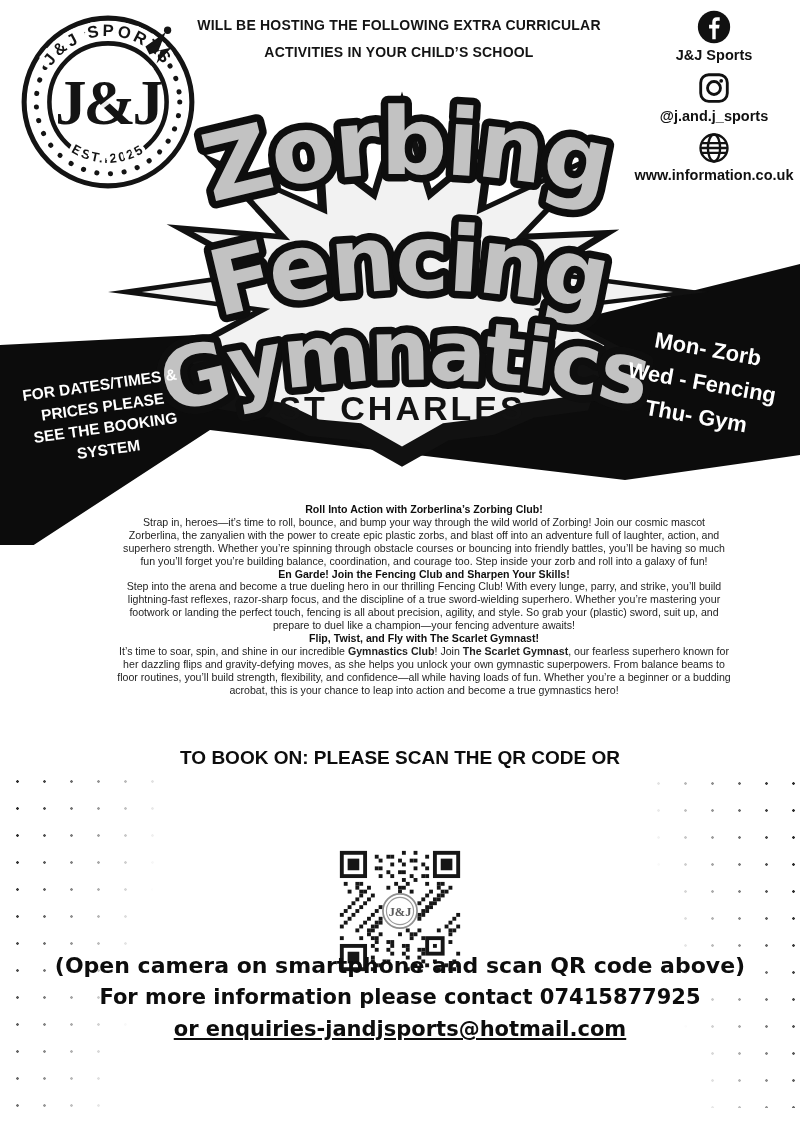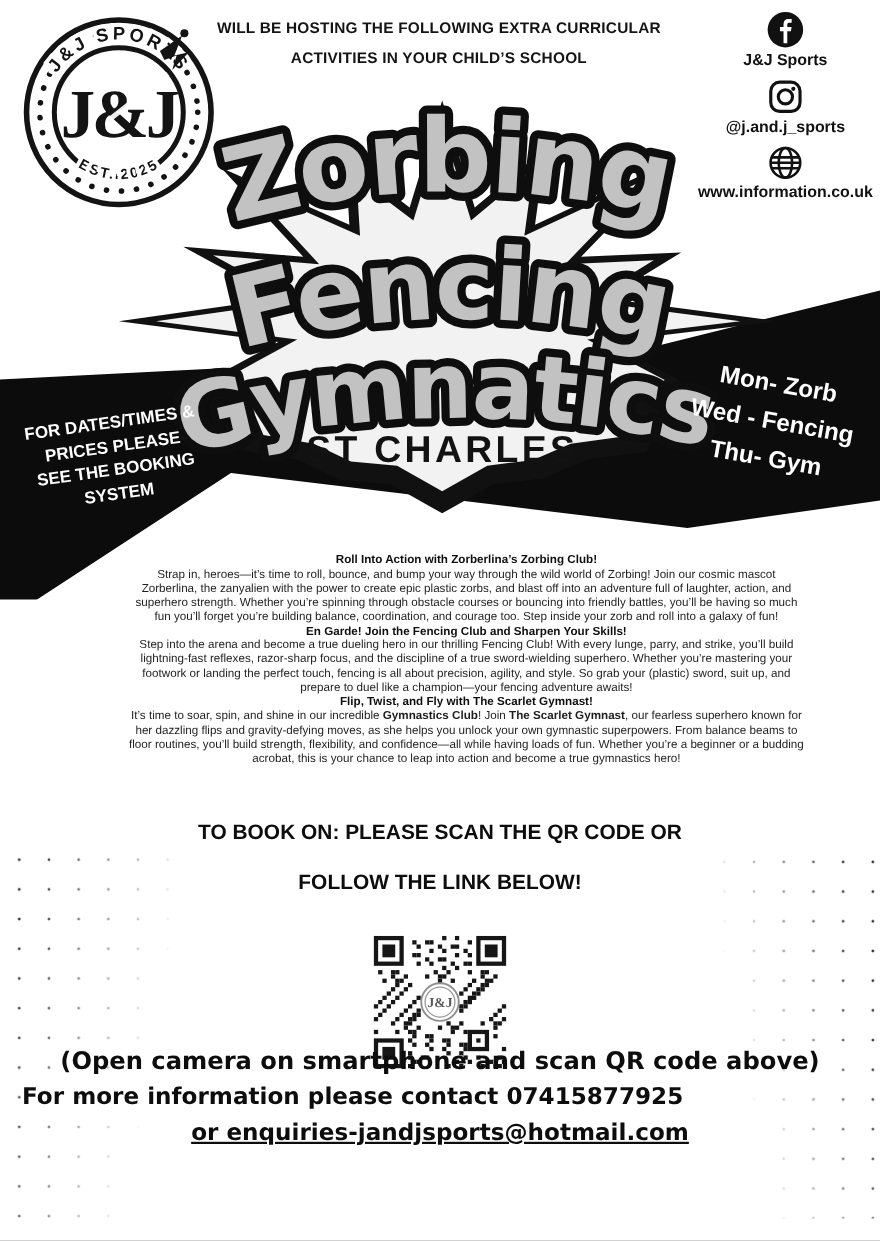--- a/index.html
+++ b/index.html
@@ -31,21 +31,21 @@
   .sec-h{font-weight:bold;color:#0f0f0f;}
   .sec-b .b{font-weight:bold;}
   
   .cta{left:40px;top:735px;width:720px;text-align:center;font-weight:bold;
        font-size:19px;line-height:45px;color:#0d0d0d;}
   .url{left:0;top:820px;width:800px;text-align:center;font-weight:bold;
        font-size:21px;color:#0d0d0d;font-family:"DejaVu Sans",sans-serif;}
   .qr-wrap{left:336px;top:847px;width:128px;height:128px;}
   .caption{left:20px;top:953px;width:760px;text-align:center;font-weight:bold;font-size:22px;
            font-family:"DejaVu Sans",sans-serif;color:#0d0d0d;}
-  .contact{left:20px;top:985px;width:760px;font-weight:bold;font-size:21px;
+  .contact{left:20px;top:985px;width:760px;text-align:center;font-weight:bold;font-size:21px;
            font-family:"DejaVu Sans",sans-serif;color:#0d0d0d;}
   .email{left:20px;top:1017px;width:760px;text-align:center;font-weight:bold;font-size:21px;
          font-family:"DejaVu Sans",sans-serif;color:#0d0d0d;text-decoration:underline;}
   .terms{left:80px;top:1051px;width:640px;text-align:center;font-size:15.5px;line-height:24px;
          color:#232323;font-family:"DejaVu Sans",sans-serif;}
   
   .dots{background-image:radial-gradient(circle,#2e2e2e 1.2px,transparent 1.5px);
         background-size:27px 27px;}
   .dots.bl{left:0;top:762px;width:180px;height:366px;background-position:4px 6px;
      -webkit-mask-image:linear-gradient(100deg,#000 12%,transparent 72%);
@@ -157,21 +157,20 @@
       <div class="sec-b"><span>Step into the arena and become a true dueling hero in our thrilling Fencing Club! With every lunge, parry, and strike, you’ll build lightning-fast reflexes, razor-sharp focus, and the discipline of a true sword-wielding superhero. Whether you’re mastering your footwork or landing the perfect touch, fencing is all about precision, agility, and style. So grab your (plastic) sword, suit up, and prepare to duel like a champion—your fencing adventure awaits!</span></div>
     </div>
     <div class="sec">
       <div class="sec-h">Flip, Twist, and Fly with The Scarlet Gymnast!</div>
       <div class="sec-b"><span>It’s time to soar, spin, and shine in our incredible </span><span class="b">Gymnastics Club</span><span>! Join </span><span class="b">The Scarlet Gymnast</span><span>, our fearless superhero known for her dazzling flips and gravity-defying moves, as she helps you unlock your own gymnastic superpowers. From balance beams to floor routines, you’ll build strength, flexibility, and confidence—all while having loads of fun. Whether you’re a beginner or a budding acrobat, this is your chance to leap into action and become a true gymnastics hero!</span></div>
     </div>
   </div>
 
   <div class="abs cta">
     <div>TO BOOK ON: PLEASE SCAN THE QR CODE OR</div>
-    <div>FOLLOW THE LINK BELOW!</div>
   </div>
 
   <svg class="abs qr-wrap" viewBox="0 0 33 33">
     <rect x="0" y="0" width="33" height="33" fill="#ffffff"></rect>
     <g id="qr-modules" fill="#161616">
         <rect x="1" y="1" width="7" height="7"></rect>
         <rect x="2" y="2" width="5" height="5" fill="#fff"></rect>
         <rect x="3" y="3" width="3" height="3"></rect>
         <rect x="25" y="1" width="7" height="7"></rect>
         <rect x="26" y="2" width="5" height="5" fill="#fff"></rect>

